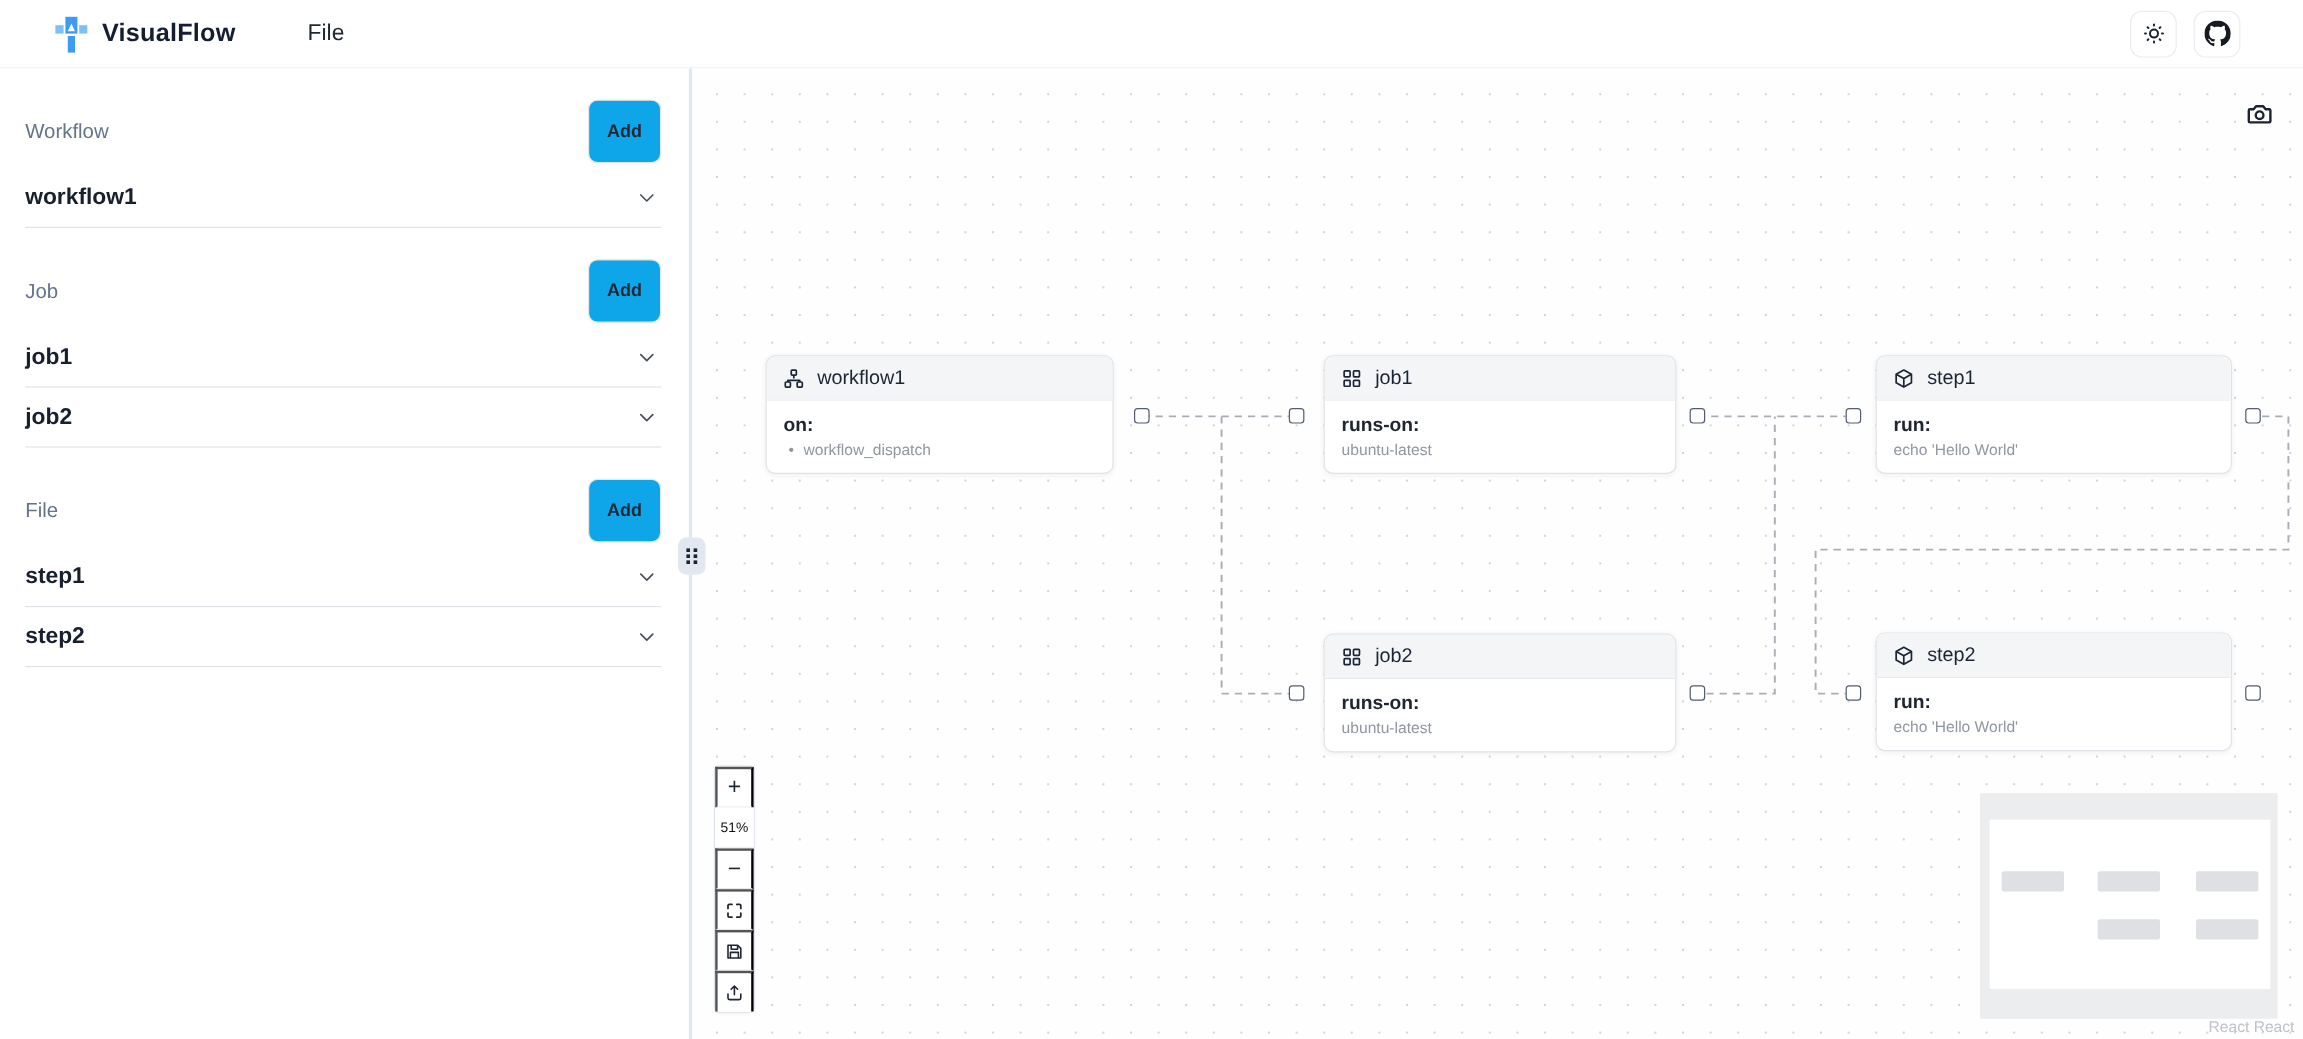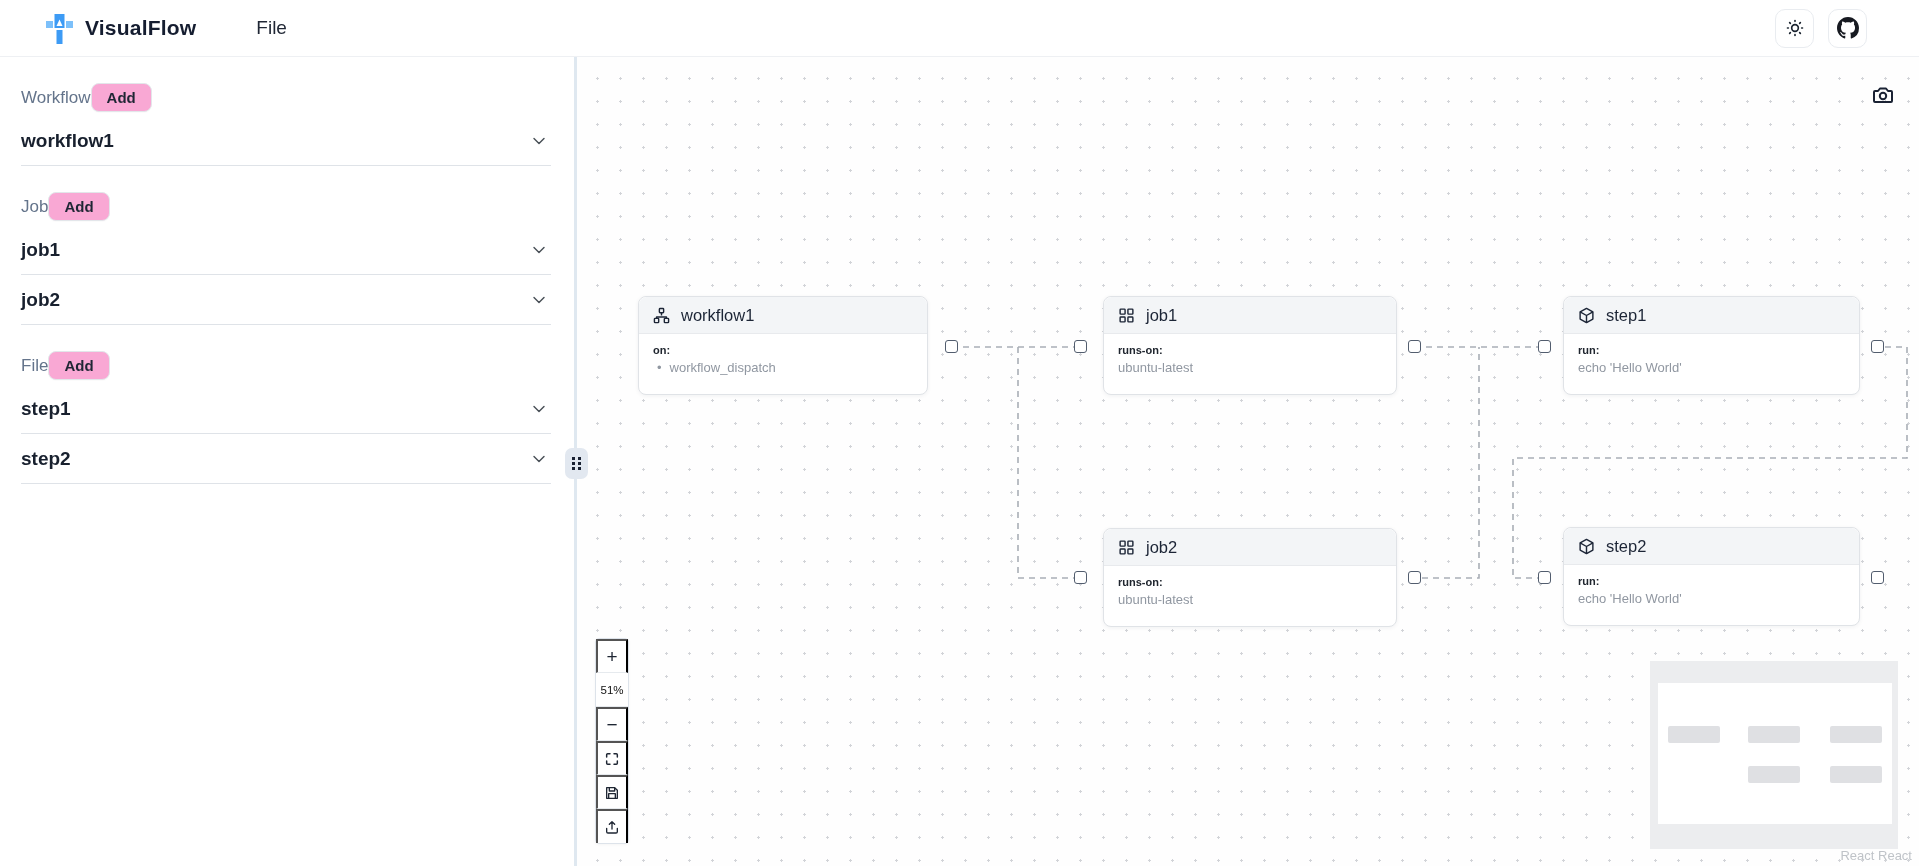--- a/index.html
+++ b/index.html
@@ -15,25 +15,25 @@
   .menu-item { margin-left:60px; font-size:19px; color:#1f2634; cursor:pointer; }
   .nav-right { margin-left:auto; display:flex; gap:14px; }
   .icon-btn { width:39px; height:39px; border:1px solid #e9ecf0; border-radius:10px;
     background:#fff; display:flex; align-items:center; justify-content:center;
     cursor:pointer; }
 
   
   .sidebar { position:absolute; left:0; top:57px; width:577px; height:809px;
     background:#fff; border-right:3px solid #dfe8f0; padding:16px 23px 0 21px; }
   .section { margin-bottom:16px; }
-  .section-head { display:flex; align-items:center; 
+  .section-head { display:flex; align-items:center; justify-content:space-between;
     padding:10px 0 4px; }
   .section-label { font-size:17px; color:#64748b; }
-  .add-btn { font-size:15px; font-weight:700; color:#1f2634; background:#f9a8d4;
-    border:1px solid #e3e6ea; border-radius:8px; padding:5px 15px; cursor:pointer;
+  .add-btn { font-size:15px; font-weight:700; color:#1f2634; background:#0ea5e9;
+    border:1px solid #e3e6ea; border-radius:8px; padding:17px 15px; cursor:pointer;
     box-shadow:0 1px 1px rgba(0,0,0,.02); }
   .acc-row { display:flex; align-items:center; justify-content:space-between;
     padding:14px 2px 13px 0; border-bottom:1px solid #dfe3e8; cursor:pointer; }
   .acc-title { font-size:19px; font-weight:700; color:#18202e; }
   .chev { color:#495057; display:flex; }
 
   .grip-pill { position:absolute; left:565px; top:448px; width:23px; height:31px;
     background:#e2e8f0; border-radius:7px; display:flex; align-items:center;
     justify-content:center; cursor:col-resize; z-index:5; }
 
@@ -51,21 +51,21 @@
     pointer-events:none; }
   .edge { stroke:#a9aeb6; stroke-width:1.6; fill:none; stroke-dasharray:6 5; }
 
   .node { position:absolute; background:#fff; border:1px solid #e0e3e7;
     border-radius:8px; box-shadow:0 1px 4px rgba(20,30,50,.06); cursor:grab; }
   .node-header { display:flex; align-items:center; gap:11px; height:37px;
     background:#f3f5f7; border-bottom:1px solid #e8eaed;
     border-radius:8px 8px 0 0; padding:0 14px; color:#1c2536; }
   .node-title { font-size:16.5px; font-weight:500; }
   .node-body { padding:9px 14px 10px; }
-  .node-label { font-size:11px; font-weight:700; color:#20262f; line-height:1.45; }
+  .node-label { font-size:16px; font-weight:700; color:#20262f; line-height:1.45; }
   .node-value { font-size:13px; color:#9097a1; line-height:1.45; }
   .node-value .bullet { margin:0 8px 0 4px; color:#9097a1; }
 
   .handle { position:absolute; width:13px; height:13px; background:#fff;
     border:1.7px solid #525d6e; border-radius:3px; cursor:crosshair; }
 
   
   .controls { position:absolute; left:18px; top:581px; width:34px;
     background:#fff; border:1px solid #dde3ea; border-radius:4px;
     display:flex; flex-direction:column; box-shadow:0 1px 3px rgba(0,0,0,.04); }

